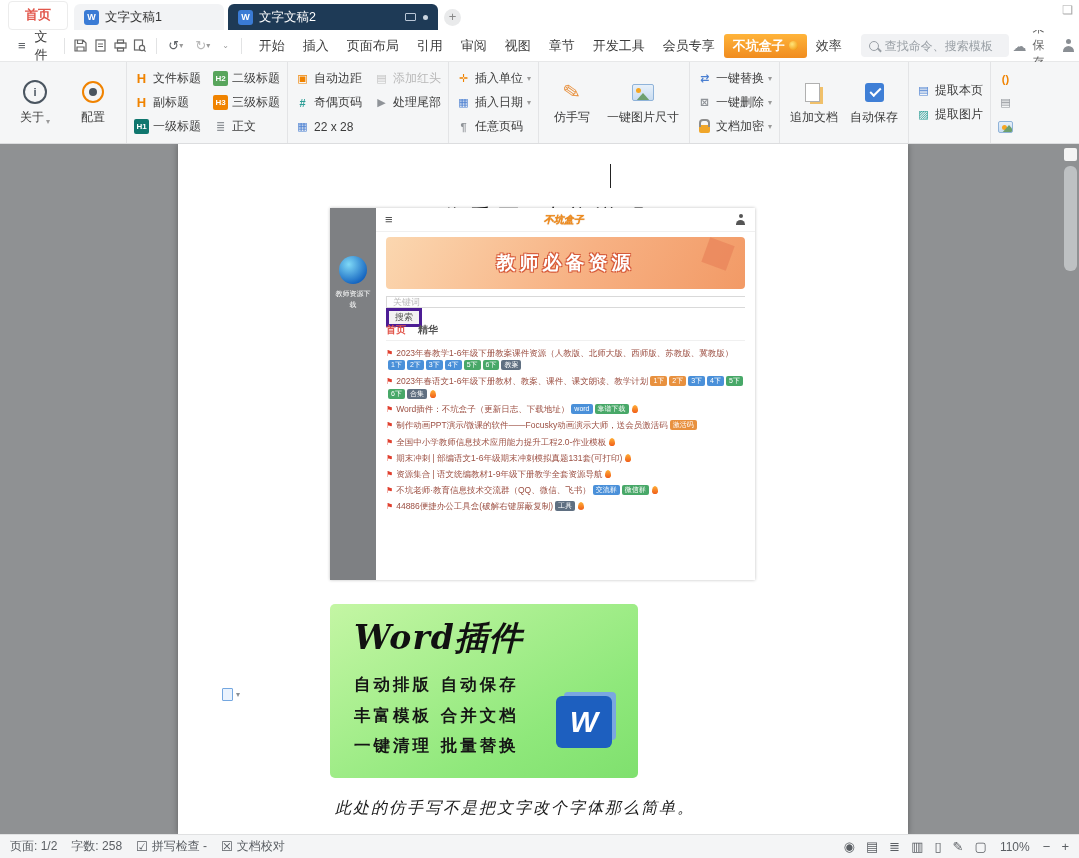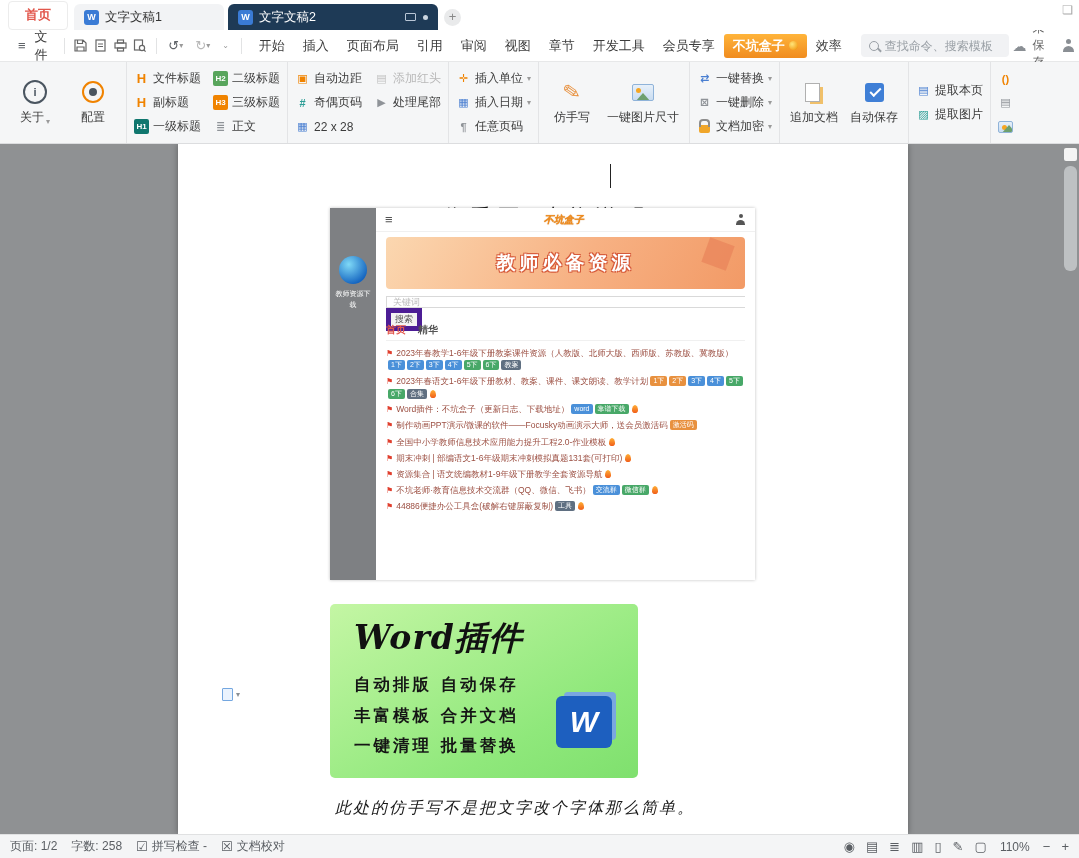--- a/index.html
+++ b/index.html
@@ -95,21 +95,21 @@
   .s-sitelogo { margin:0 auto; color:#f08c1f; font-size:10px; font-weight:bold; font-style:italic; text-shadow:0 0 1px #c96a00; }
   .s-person { width:11px; height:11px; position:relative; }
   .s-person::before { content:""; position:absolute; width:4px; height:4px; border-radius:50%; background:#555; left:3.5px; top:0; }
   .s-person::after { content:""; position:absolute; width:9px; height:5px; border-radius:5px 5px 0 0; background:#555; left:1px; bottom:0; }
   .s-banner { margin:5px 10px 0; height:52px; border-radius:4px; background:linear-gradient(120deg,#fbd7b0,#f7b183 55%,#f29a66); position:relative; display:flex; align-items:center; justify-content:center; overflow:hidden; }
   .s-banner::after { content:""; position:absolute; right:14px; top:4px; width:26px; height:26px; background:#e8835a; transform:rotate(20deg); opacity:.7; }
   .s-banner-text { font-size:19px; font-weight:bold; color:#fff; letter-spacing:4px; text-shadow:1px 1px 0 #d65a3a, -1px 1px 0 #d65a3a, 1px -1px 0 #d65a3a, -1px -1px 0 #d65a3a; z-index:1; }
   .s-search { margin:7px 10px 0; display:flex; height:22px;flex-direction:column; }
   .s-search input { flex:1; border:1px solid #d9d9d9; border-right:none; font-size:9px; padding:0 6px; outline:none; color:#555; }
   .s-search input::placeholder { color:#bbb; }
-  .s-search .s-go { width:36px; background:#f3f3f3; border:5px solid #4c1d95; font-size:9px; color:#555; display:flex; align-items:center; justify-content:center; }
+  .s-search .s-go { width:36px; background:#f3f3f3; border:3px solid #4c1d95; font-size:9px; color:#555; display:flex; align-items:center; justify-content:center; }
   .s-tabs { margin:5px 10px 0; display:flex; gap:12px; font-size:10px; font-weight:bold; border-bottom:1px solid #f0f0f0; padding-bottom:3px; }
   .s-tab { color:#555; }
   .s-tab.active { color:#e2574c; }
   .s-links { margin:2px 10px 0; overflow:hidden; flex:1; }
   .slink { font-size:8.5px; line-height:1.45; color:#9c4f42; margin:3.5px 0; }
   .flagg { color:#e03e2d; margin-right:3px; font-size:8px; }
   .badge { display:inline-block; font-size:7px; color:#fff; border-radius:2px; padding:0 3px; margin-left:2px; line-height:10px; vertical-align:1px; }
   .fire { display:inline-block; width:6px; height:8px; background:linear-gradient(#ffae34,#f05e1b); border-radius:50% 50% 50% 50% / 65% 65% 35% 35%; margin-left:3px; vertical-align:-1px; }
 
   

